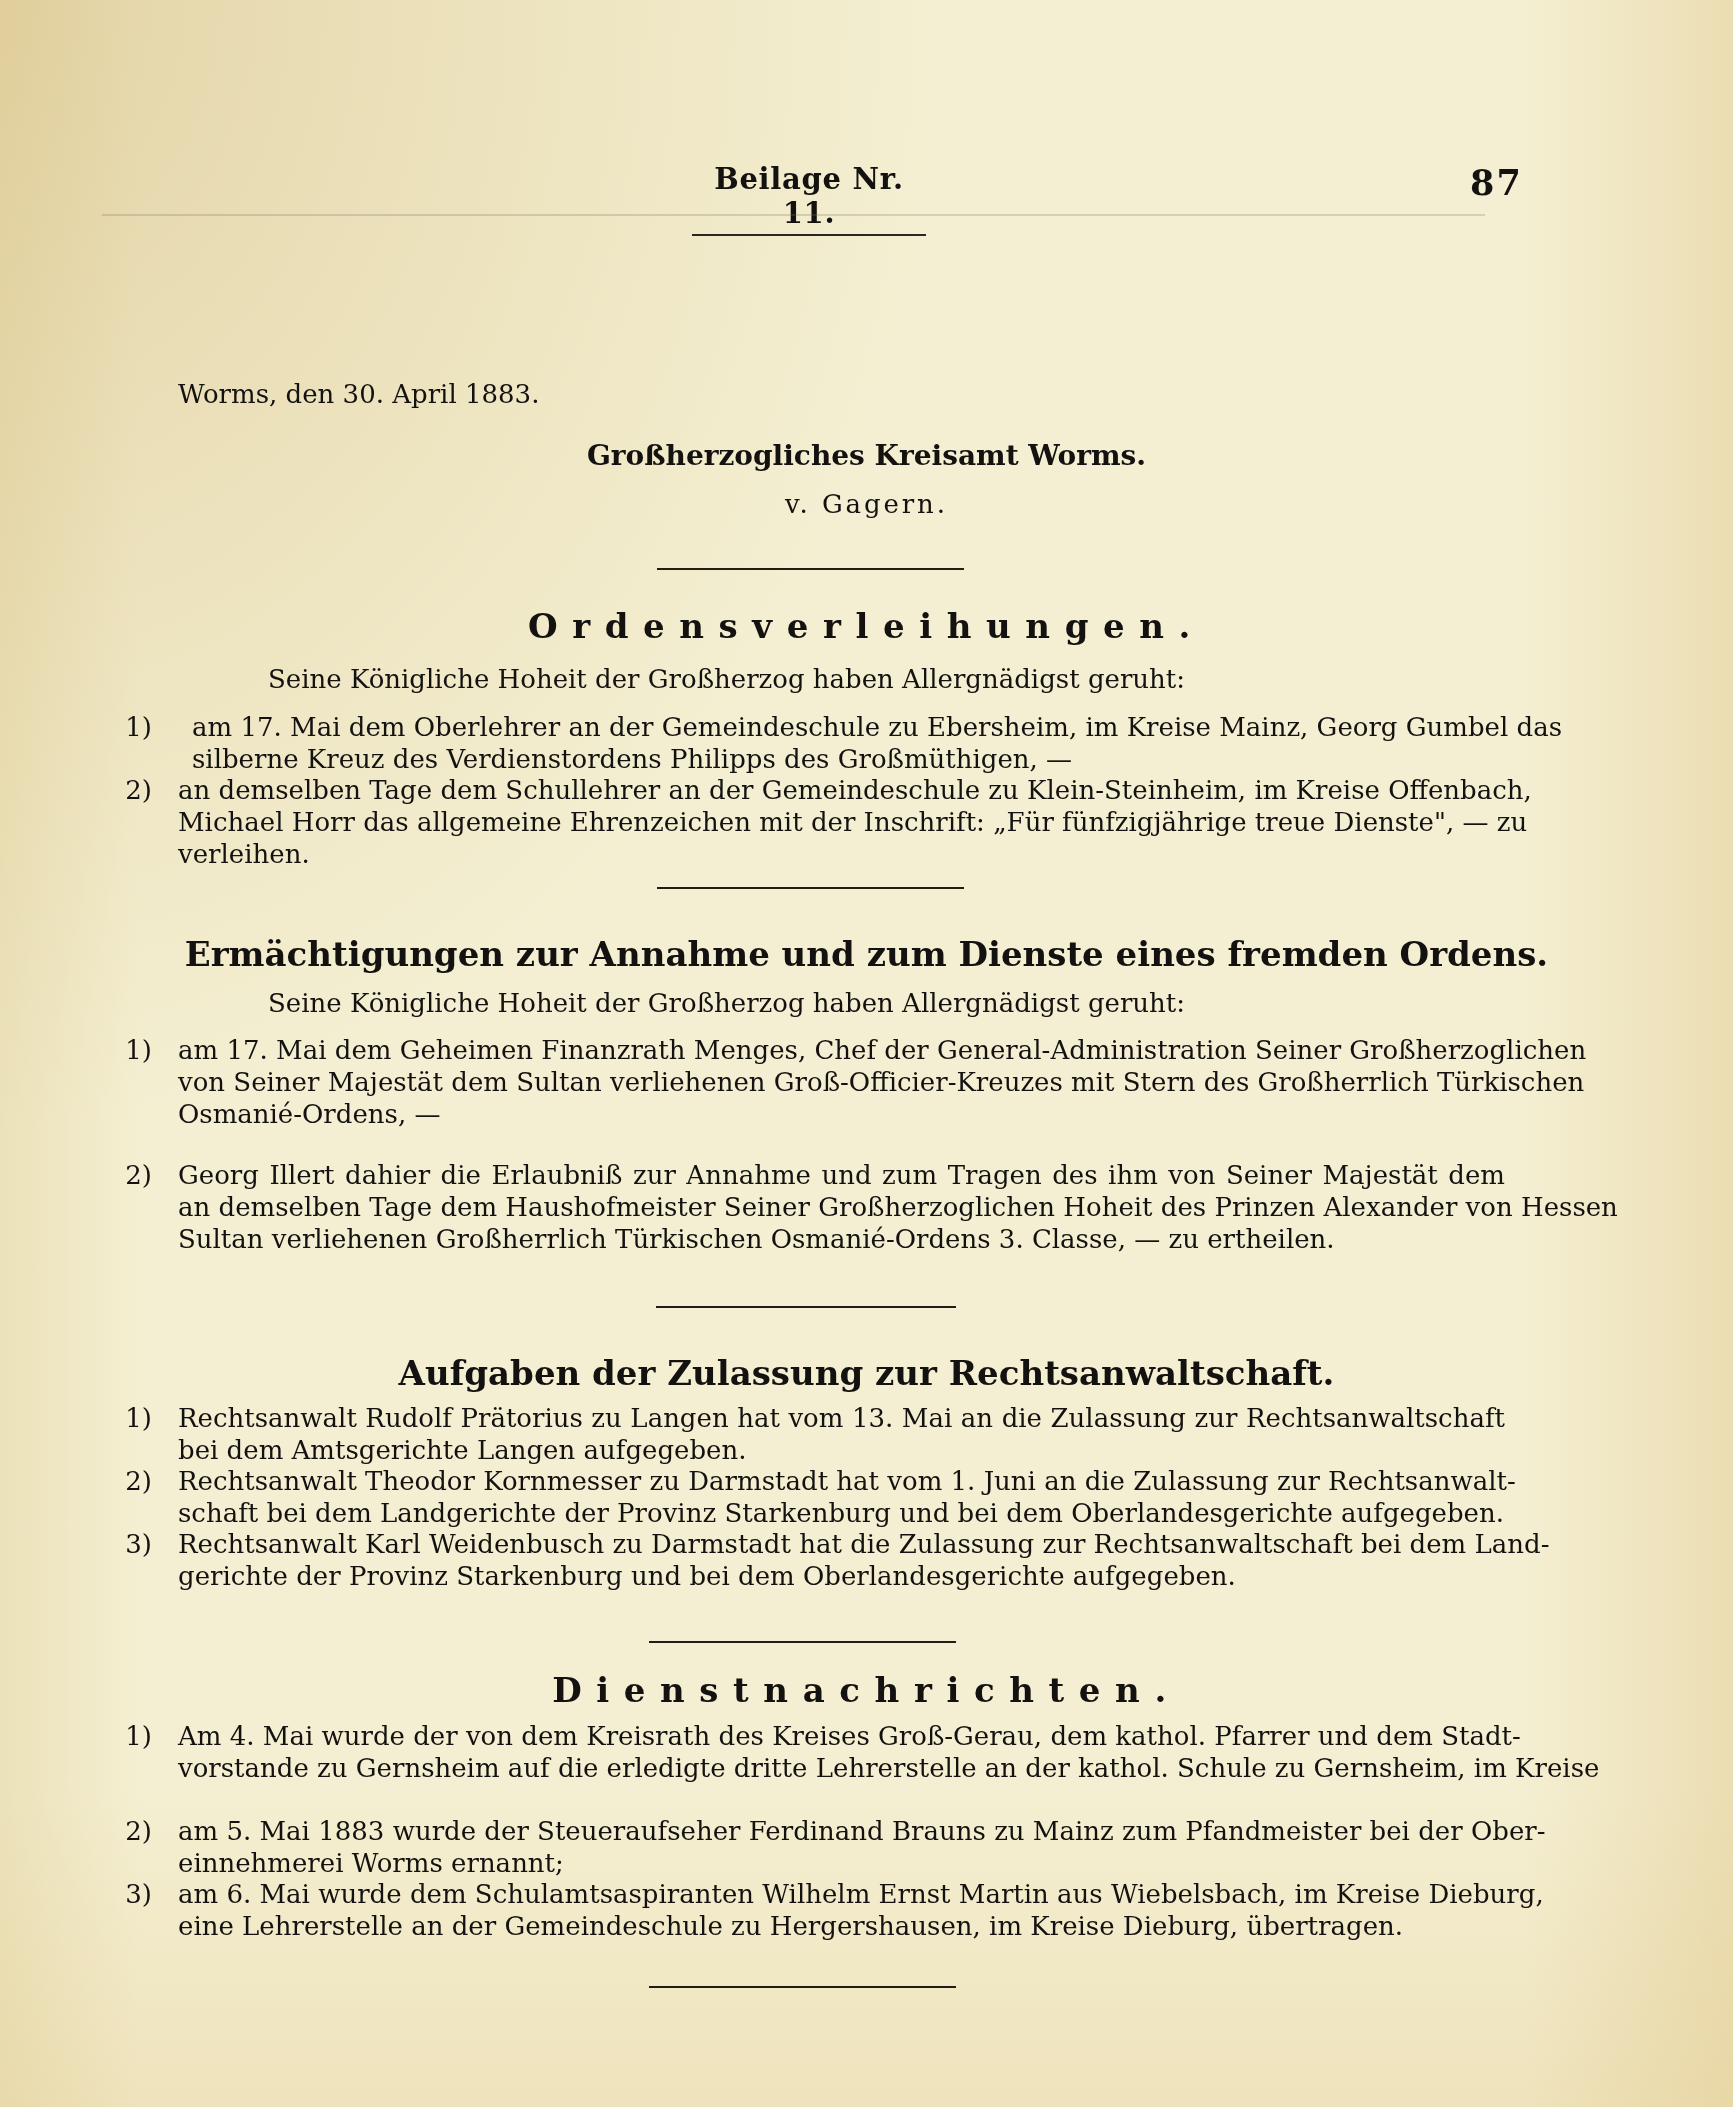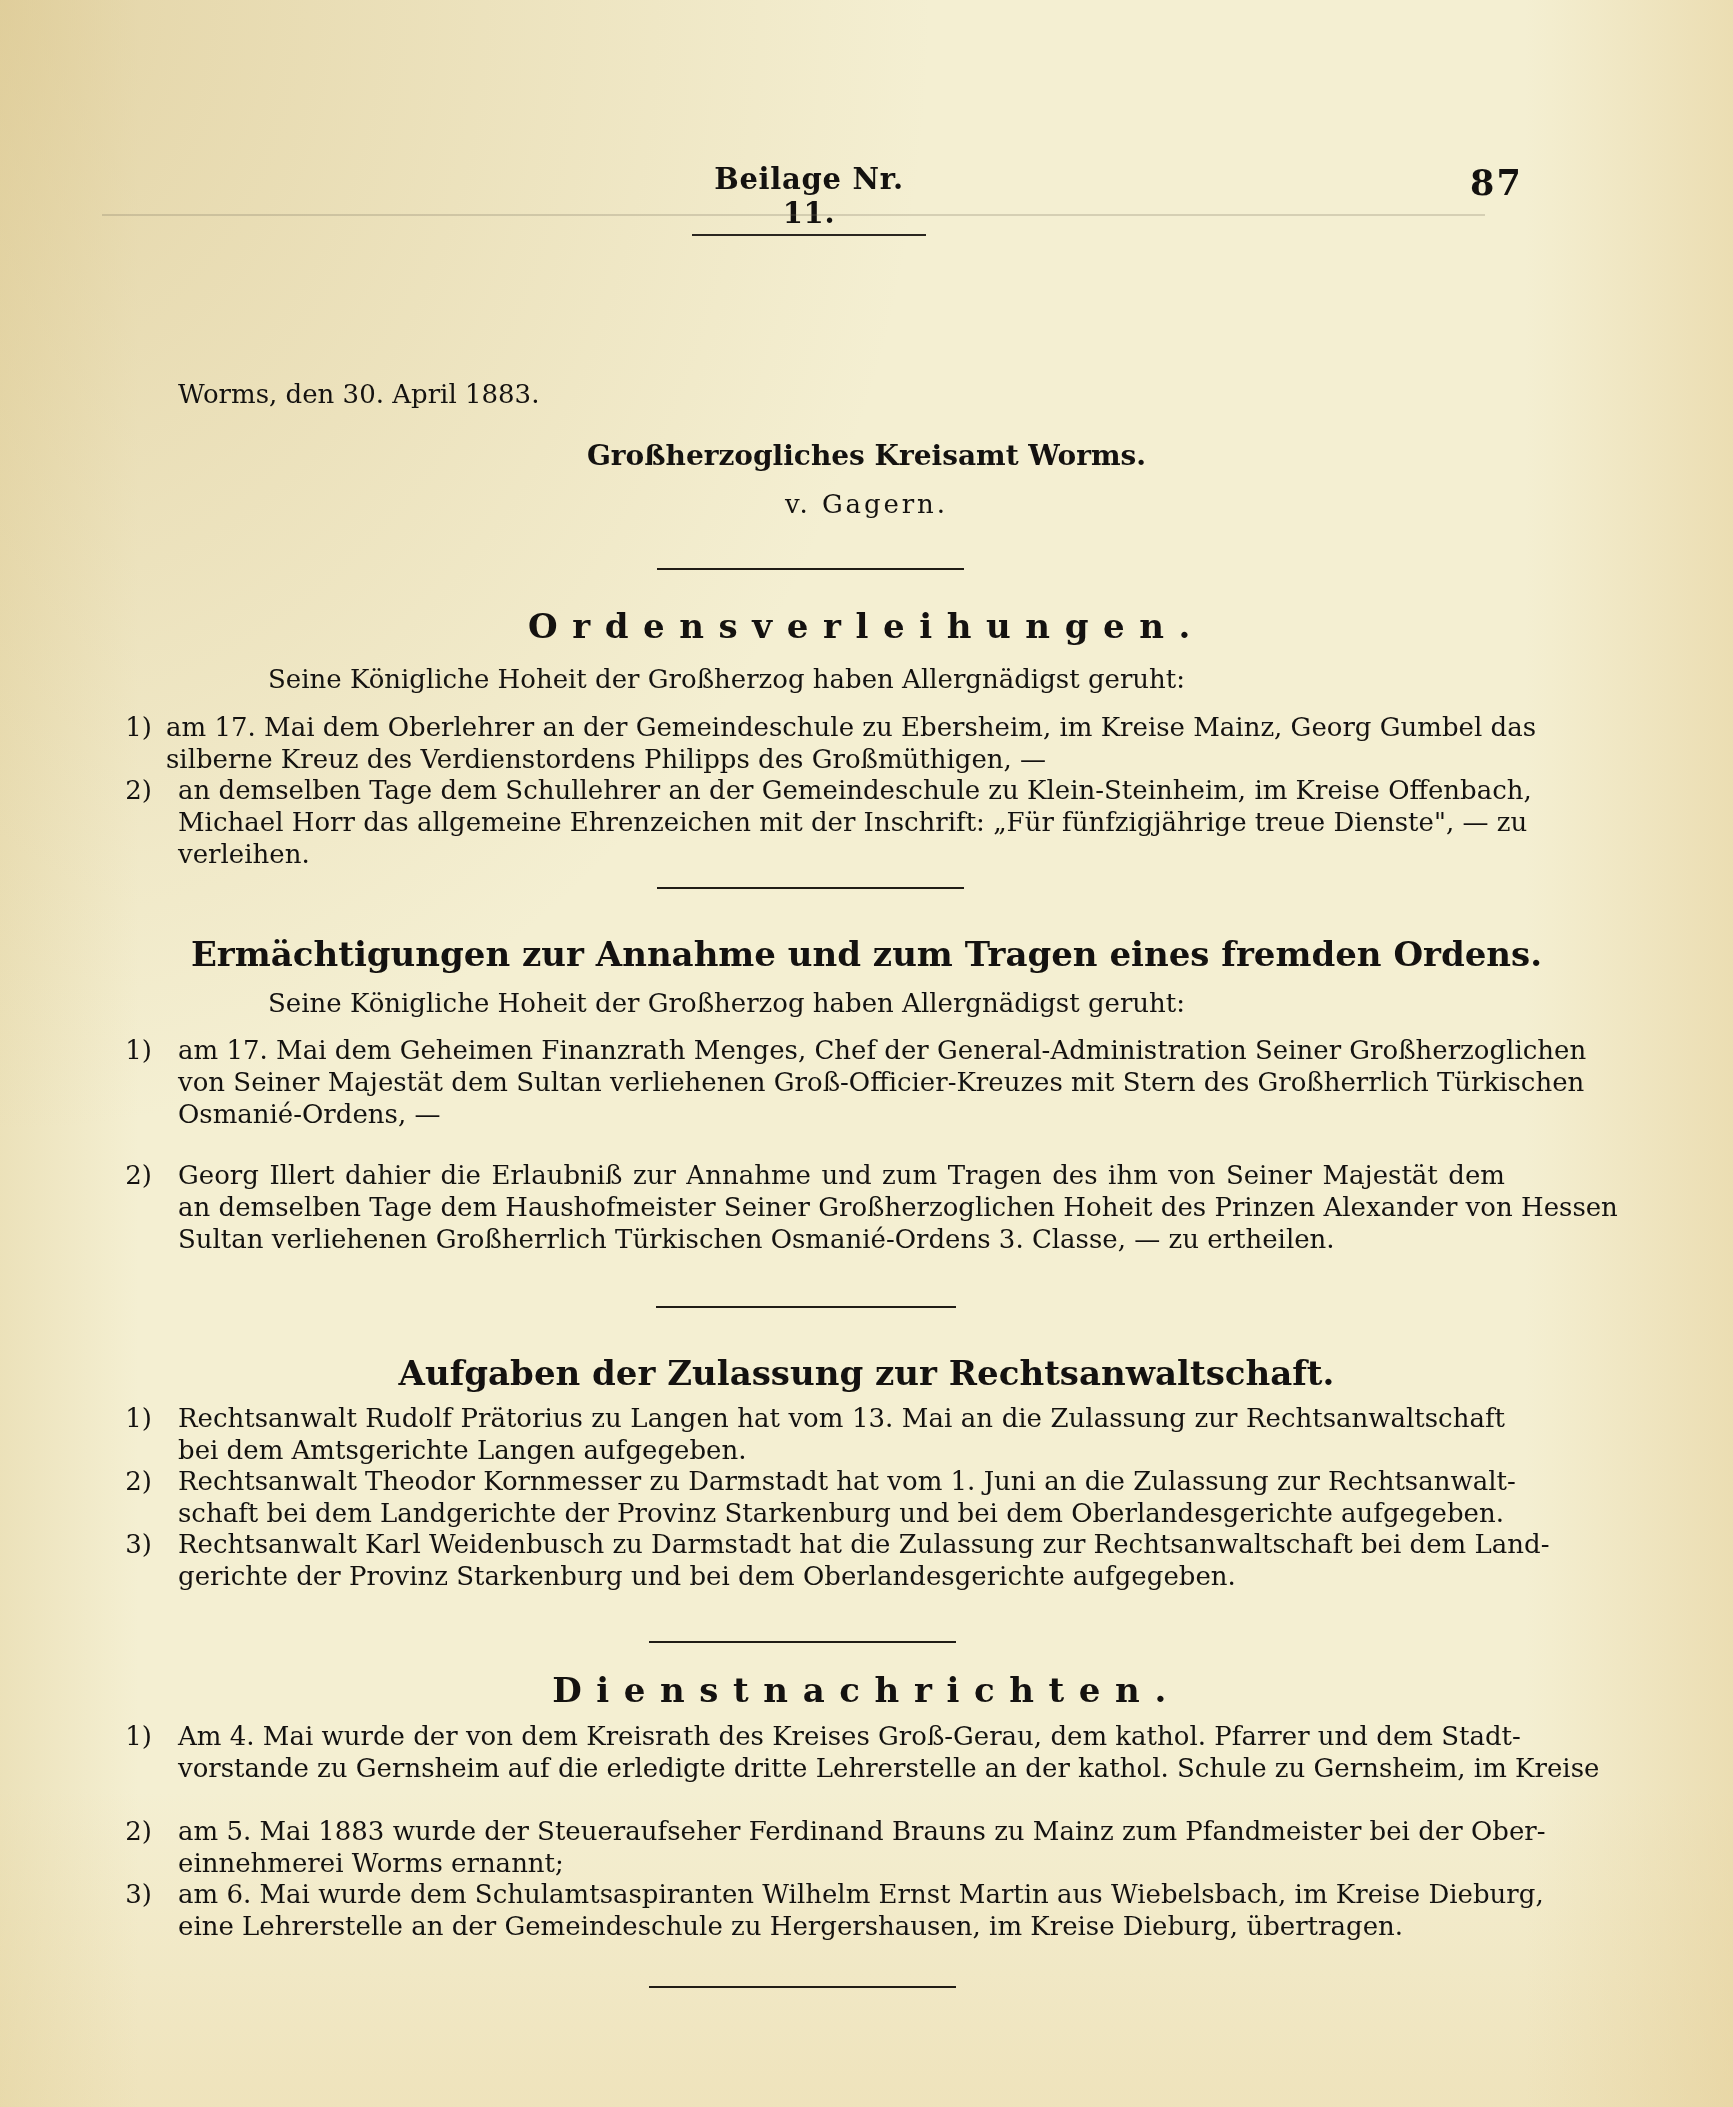--- a/index.html
+++ b/index.html
@@ -57,37 +57,37 @@
   <div class="center signatory" style="top:489px;">v. Gagern.</div>
 
   <div class="divider" style="top:568px; left:657px; width:307px;"></div>
 
   <div class="center section-title spaced-title" style="top:606px;">Ordensverleihungen.</div>
   <div class="text" style="top:663px;">
     <span class="line last" style="padding-left:157px;">Seine Königliche Hoheit der Großherzog haben Allergnädigst geruht:</span>
   </div>
   <div class="item" style="top:711px; left:86px; width:1419px;">
     <span class="item-num">1)</span>
-    <div class="item-body" style="margin-left:80px;">
+    <div class="item-body" style="margin-left:106px;">
       <span class="line">am 17. Mai dem Oberlehrer an der Gemeindeschule zu Ebersheim, im Kreise Mainz, Georg Gumbel das</span>
       <span class="line last">silberne Kreuz des Verdienstordens Philipps des Großmüthigen, —</span>
     </div>
   </div>
   <div class="item" style="top:774px; left:86px; width:1419px;">
     <span class="item-num">2)</span>
     <div class="item-body" style="margin-left:92px;">
       <span class="line">an demselben Tage dem Schullehrer an der Gemeindeschule zu Klein-Steinheim, im Kreise Offenbach,</span>
       <span class="line">Michael Horr das allgemeine Ehrenzeichen mit der Inschrift: „Für fünfzigjährige treue Dienste", — zu</span>
       <span class="line last">verleihen.</span>
     </div>
   </div>
 
   <div class="divider" style="top:887px; left:657px; width:307px;"></div>
 
-  <div class="center section-title" style="top:934px;">Ermächtigungen zur Annahme und zum Tragen eines fremden Ordens.</div>
+  <div class="center section-title" style="top:934px;">Ermächtigungen zur Annahme und zum Dienste eines fremden Ordens.</div>
   <div class="text" style="top:987px;">
     <span class="line last" style="padding-left:157px;">Seine Königliche Hoheit der Großherzog haben Allergnädigst geruht:</span>
   </div>
   <div class="item" style="top:1034px; left:86px; width:1419px;">
     <span class="item-num">1)</span>
     <div class="item-body" style="margin-left:92px;">
       <span class="line">am 17. Mai dem Geheimen Finanzrath Menges, Chef der General-Administration Seiner Großherzoglichen</span>
       <span class="line">von Seiner Majestät dem Sultan verliehenen Groß-Officier-Kreuzes mit Stern des Großherrlich Türkischen</span>
       <span class="line last">Osmanié-Ordens, —</span>
     </div>

